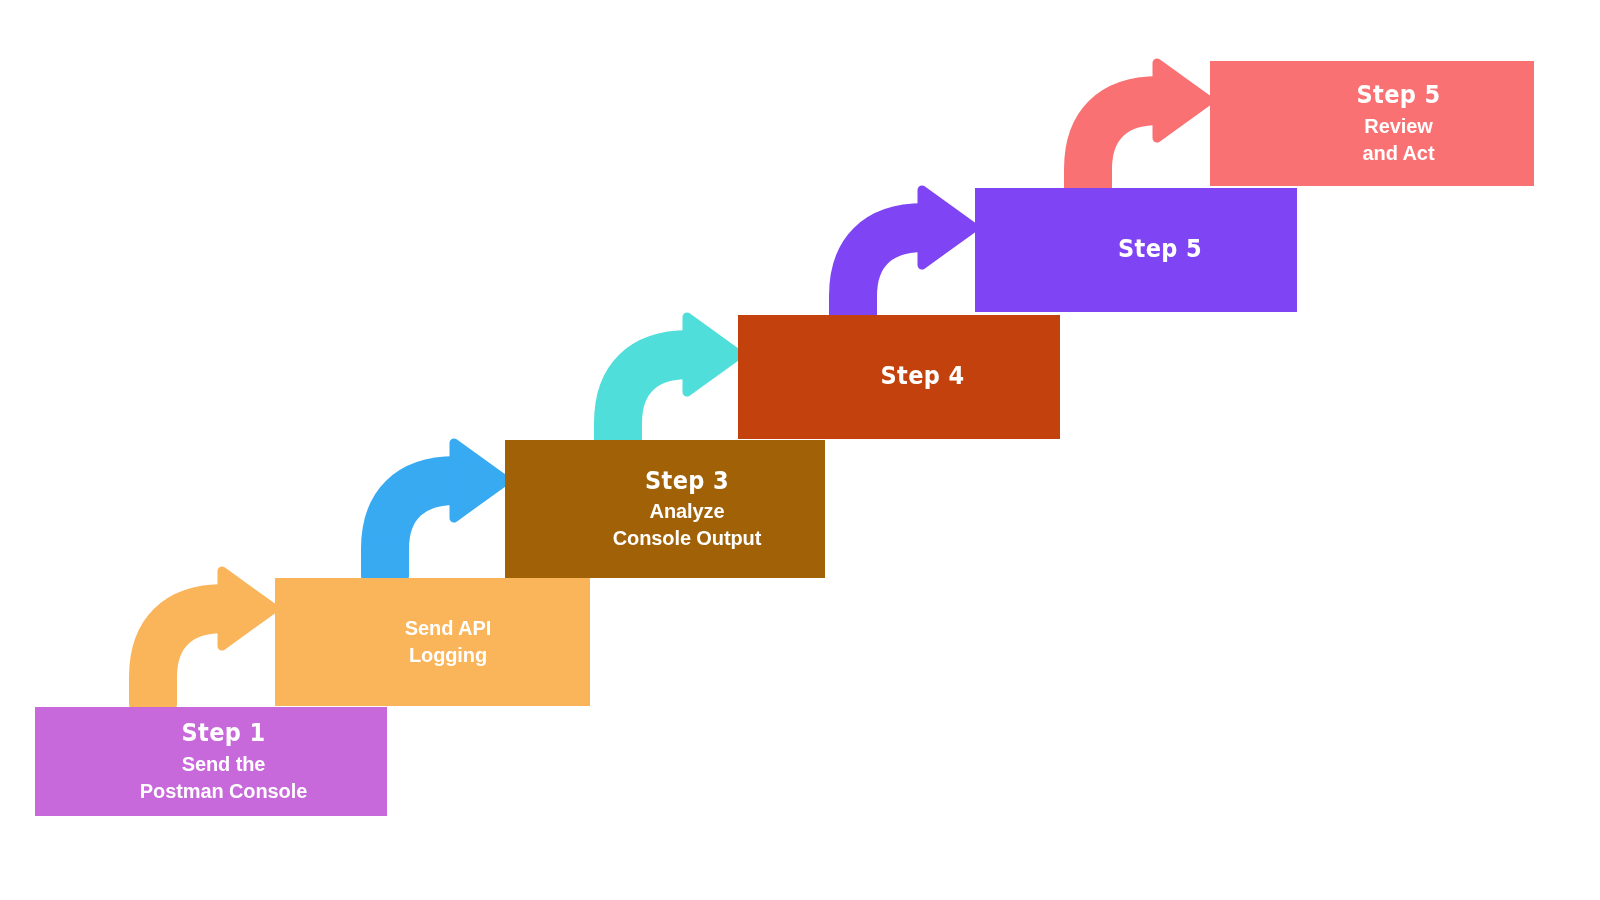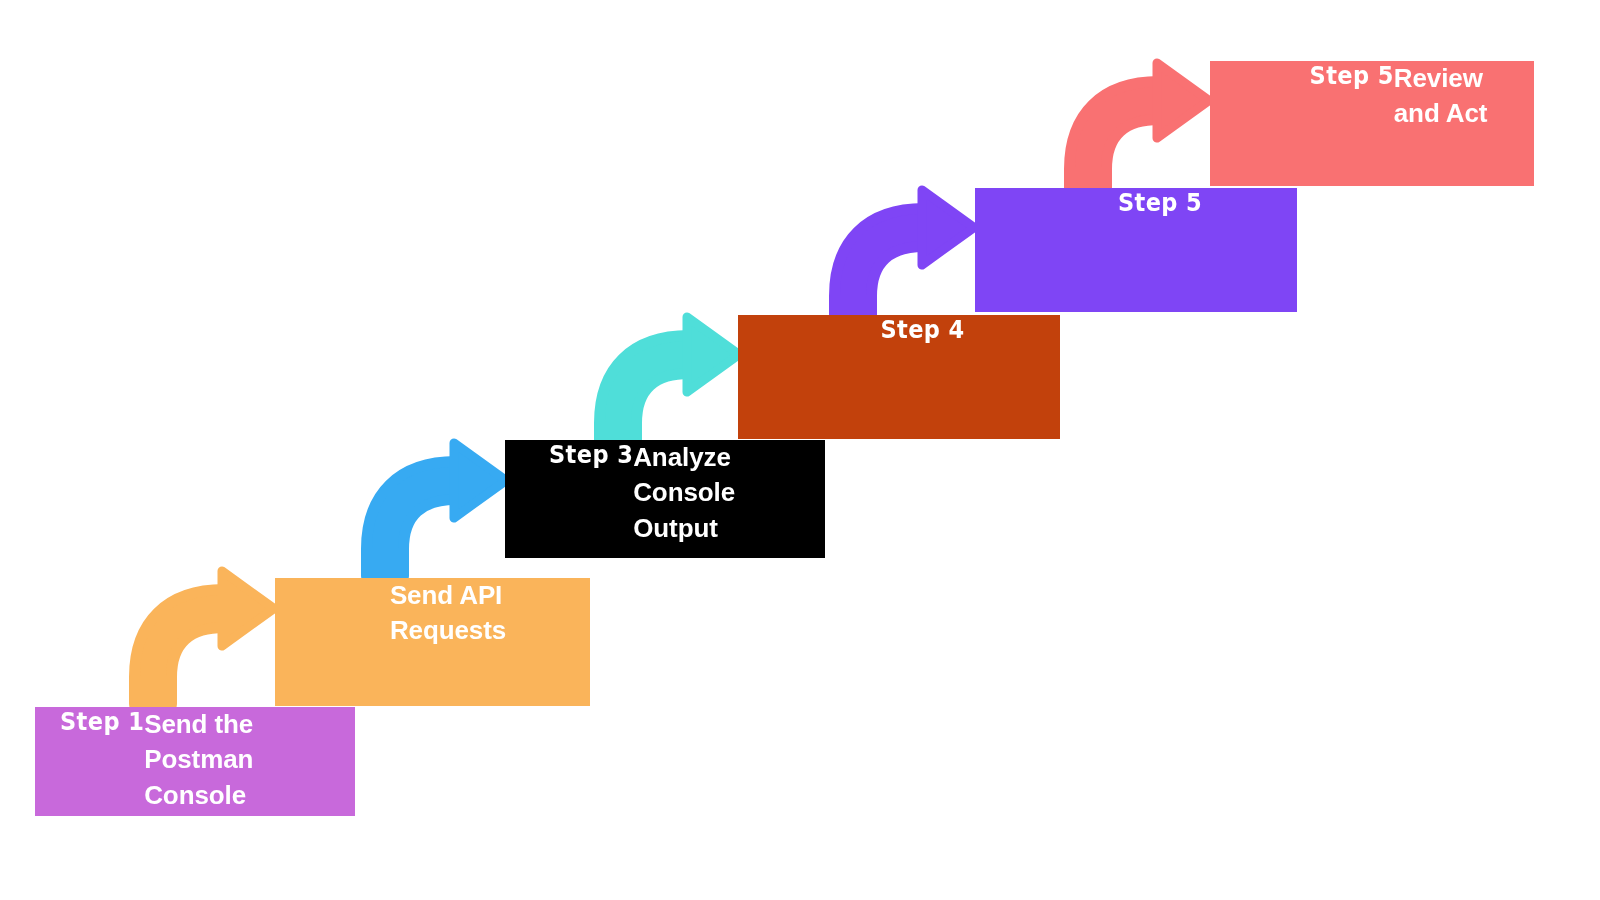--- a/index.html
+++ b/index.html
@@ -14,37 +14,38 @@
     position: relative;
     width: 1600px;
     height: 900px;
     background: #ffffff;
     overflow: hidden;
   }
   .step-box {
     position: absolute;
     box-sizing: border-box;
     display: flex;
-    flex-direction: row;
+    flex-direction: column;
     justify-content: center;
     color: #ffffff;
+    text-align: center;
   }
   .step-label {
     font-family: "DejaVu Sans Condensed", "Liberation Sans Narrow", "Liberation Sans", sans-serif;
     font-weight: bold;
     font-size: 25px;
     letter-spacing: 0.4px;
     line-height: 1.18;
     margin-bottom: 3px;
     white-space: nowrap;
   }
   .step-body {
     font-family: "Liberation Sans", sans-serif;
     font-weight: bold;
-    font-size: 26px;
+    font-size: 20px;
     line-height: 1.36;
     letter-spacing: -0.1px;
     white-space: pre-line;
   }
   .arrow-layer {
     position: absolute;
     left: 0;
     top: 0;
     width: 1600px;
     height: 900px;
@@ -72,30 +73,30 @@
       <svg viewBox="0 0 160 145" width="160" height="145" style="position: absolute; left: 818px; top: 184px;">
         <path d="M 22 139 L 22 112 C 22 60 52 30 106 30 L 106 57 C 70 57 48 74 48 112 L 48 139 Z" fill="#7f45f5" stroke="#7f45f5" stroke-width="22" stroke-linejoin="round" stroke-linecap="round" paint-order="stroke"></path>
         <path d="M 104 6 L 156 43.5 L 104 81 Z" fill="#7f45f5" stroke="#7f45f5" stroke-width="9" stroke-linejoin="round"></path>
       </svg>
       <svg viewBox="0 0 160 145" width="160" height="145" style="position: absolute; left: 1053px; top: 57px;">
         <path d="M 22 139 L 22 112 C 22 60 52 30 106 30 L 106 57 C 70 57 48 74 48 112 L 48 139 Z" fill="#f97172" stroke="#f97172" stroke-width="22" stroke-linejoin="round" stroke-linecap="round" paint-order="stroke"></path>
         <path d="M 104 6 L 156 43.5 L 104 81 Z" fill="#f97172" stroke="#f97172" stroke-width="9" stroke-linejoin="round"></path>
       </svg>
     </div>
   <div id="boxes-layer">
-      <div class="step-box" style="left: 35px; top: 707px; width: 320px; height: 109px; background: rgb(200, 105, 219); padding-left: 25px;">
+      <div class="step-box" style="left: 35px; top: 707px; width: 352px; height: 109px; background: rgb(200, 105, 219); padding-left: 25px;">
         <div class="step-label">Step 1</div>
         <div class="step-body">Send the
 Postman Console</div>
       </div>
       <div class="step-box" style="left: 275px; top: 578px; width: 315px; height: 128px; background: rgb(250, 180, 90); padding-left: 31px;">
         <div class="step-body">Send API
-Requests</div>
+Logging</div>
       </div>
-      <div class="step-box" style="left: 505px; top: 440px; width: 320px; height: 118px; background: #000000; padding-left: 44px;">
+      <div class="step-box" style="left: 505px; top: 440px; width: 320px; height: 138px; background: #a16207; padding-left: 44px;">
         <div class="step-label">Step 3</div>
         <div class="step-body">Analyze
 Console Output</div>
       </div>
       <div class="step-box" style="left: 738px; top: 315px; width: 322px; height: 124px; background: #c2410c; padding-left: 47px;">
         <div class="step-label">Step 4</div>
       </div>
       <div class="step-box" style="left: 975px; top: 188px; width: 322px; height: 124px; background: rgb(127, 69, 245); padding-left: 48px;">
         <div class="step-label">Step 5</div>
       </div>

